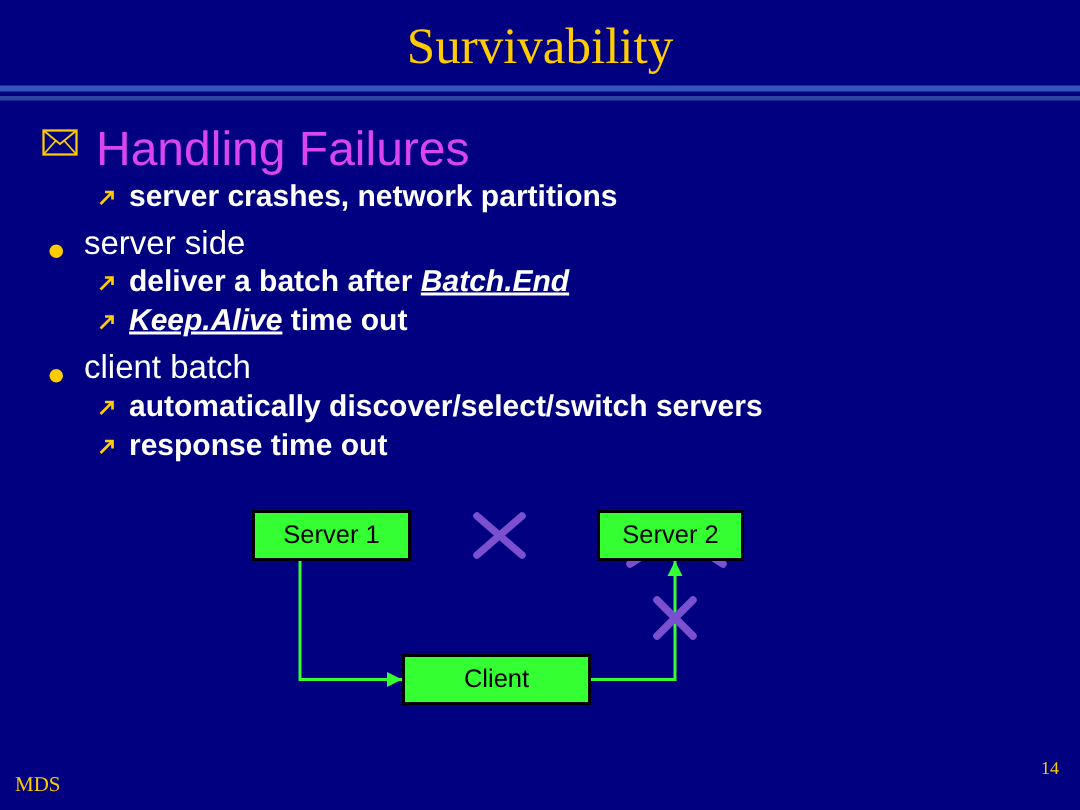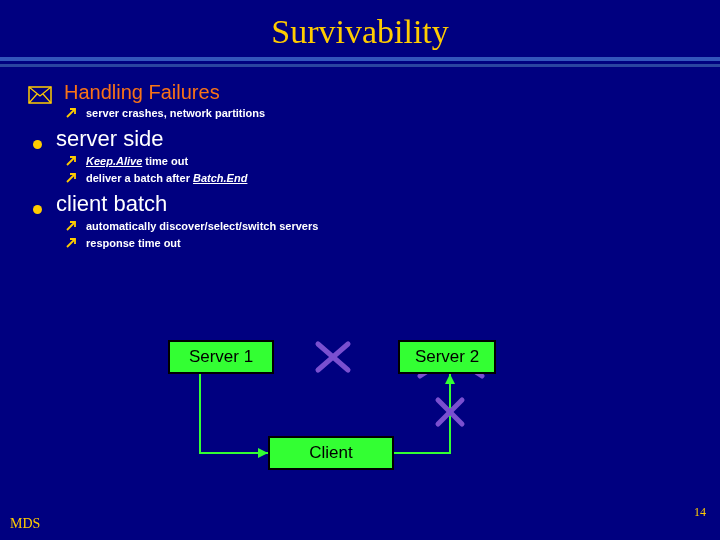--- a/index.html
+++ b/index.html
@@ -42,43 +42,43 @@
     margin-bottom: 2px;
   }
   .envelope-icon {
     width: 24px;
     height: 18px;
     margin-right: 12px;
     margin-top: 5px;
     flex-shrink: 0;
   }
   .l1-text {
-    font-size: 20px;
-    color: #f97316;
+    font-size: 32px;
+    color: #d946ef;
   }
   .sub {
     margin-left: 36px;
     display: flex;
     align-items: center;
     margin-bottom: 3px;
   }
   .sub2 {
     margin-left: 36px;
     display: flex;
     align-items: center;
     margin-bottom: 3px;
   }
   .arrow-icon {
     width: 14px;
     height: 14px;
     margin-right: 8px;
     flex-shrink: 0;
   }
   .sub-text {
-    font-size: 11px;
+    font-size: 20px;
     font-weight: bold;
     color: #ffffff;
   }
   .dot {
     width: 9px;
     height: 9px;
     border-radius: 50%;
     background: #ffcc00;
     margin-right: 14px;
     margin-left: 5px;
@@ -174,31 +174,31 @@
     <span class="l2-text">server side</span>
   </div>
 
   <div class="sub2">
     <span class="arrow-icon">
       <svg viewBox="0 0 14 14" width="14" height="14">
         <path d="M3 11 L11 3" stroke="#ffcc00" stroke-width="1.8" fill="none"></path>
         <path d="M6 3 L11 3 L11 8" stroke="#ffcc00" stroke-width="1.8" fill="none"></path>
       </svg>
     </span>
+    <span class="sub-text"><span>deliver a batch after </span><span class="ul-it">Batch.End</span></span>
+  </div>
+
+  <div class="sub2">
+    <span class="arrow-icon">
+      <svg viewBox="0 0 14 14" width="14" height="14">
+        <path d="M3 11 L11 3" stroke="#ffcc00" stroke-width="1.8" fill="none"></path>
+        <path d="M6 3 L11 3 L11 8" stroke="#ffcc00" stroke-width="1.8" fill="none"></path>
+      </svg>
+    </span>
     <span class="sub-text"><span class="ul-it">Keep.Alive</span><span> time out</span></span>
-  </div>
-
-  <div class="sub2">
-    <span class="arrow-icon">
-      <svg viewBox="0 0 14 14" width="14" height="14">
-        <path d="M3 11 L11 3" stroke="#ffcc00" stroke-width="1.8" fill="none"></path>
-        <path d="M6 3 L11 3 L11 8" stroke="#ffcc00" stroke-width="1.8" fill="none"></path>
-      </svg>
-    </span>
-    <span class="sub-text"><span>deliver a batch after </span><span class="ul-it">Batch.End</span></span>
   </div>
 
   <div class="l2-row">
     <span class="dot"></span>
     <span class="l2-text">client batch</span>
   </div>
 
   <div class="sub2">
     <span class="arrow-icon">
       <svg viewBox="0 0 14 14" width="14" height="14">

